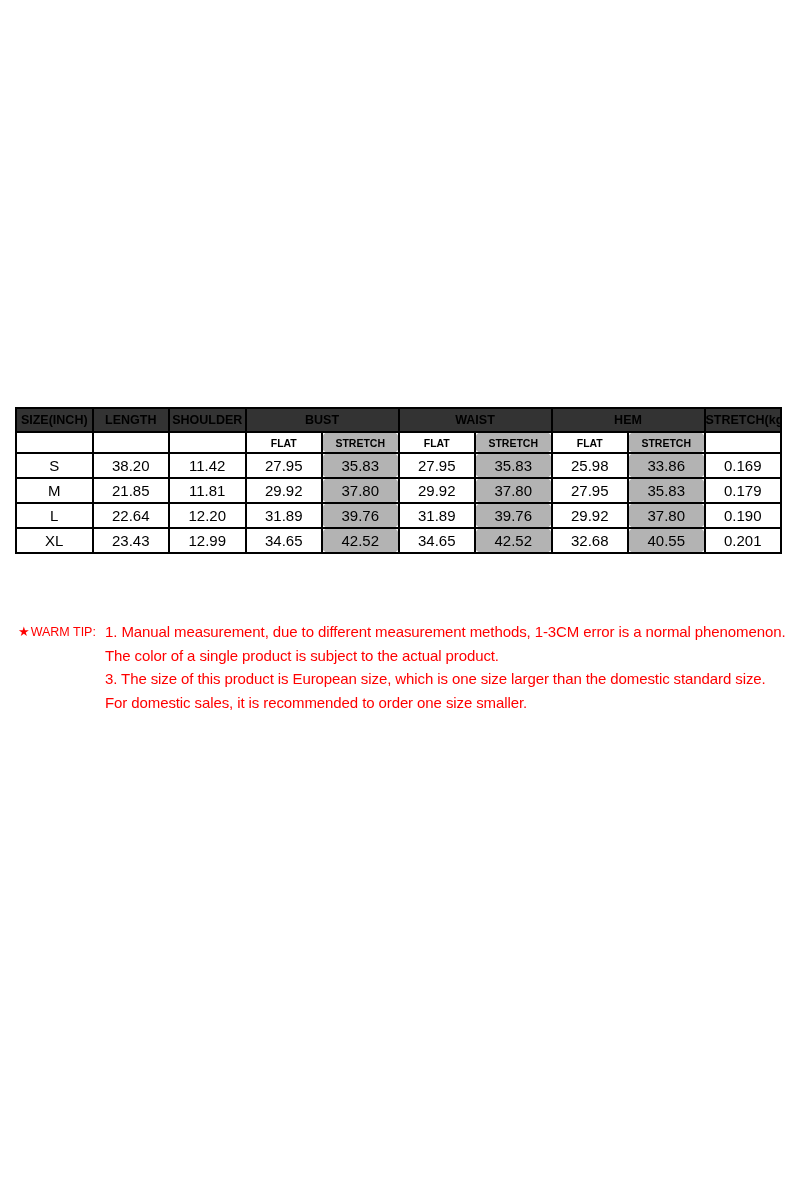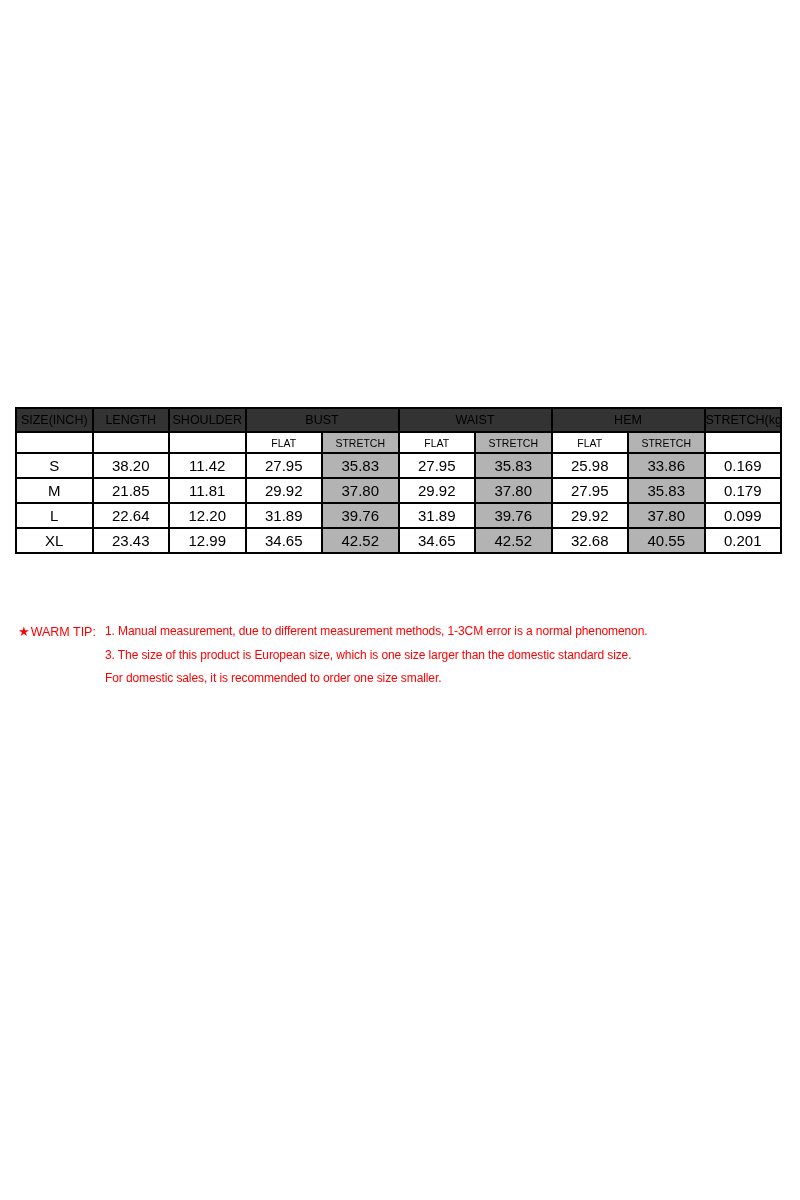--- a/index.html
+++ b/index.html
@@ -25,52 +25,52 @@
   table.size-chart th,
   table.size-chart td{
     border:2px solid var(--border-c);
     text-align:center;vertical-align:middle;
     padding:0;overflow:hidden;white-space:nowrap;
     color:#000;
   }
   th.h1{
     background:var(--header-bg);
     color:var(--header-text);
-    font-size:12.5px;font-weight:normal;
+    font-size:12.5px;font-weight:bold;
     height:22px;
     border-left:2px solid var(--sep-c);
     border-right:2px solid var(--sep-c);
     border-top:2px solid var(--border-c);
     border-bottom:2px solid var(--border-c);
   }
   tr.grp th.h1:first-child{border-left-color:var(--border-c);}
   tr.grp th.h1:last-child{border-right-color:var(--border-c);}
   th.h2{
-    background:#ffffff;font-size:10.5px;font-weight:normal;height:19px;letter-spacing:0;
+    background:#ffffff;font-size:10.5px;font-weight:bold;height:19px;letter-spacing:0;
   }
   tbody td{
     background:#ffffff;font-size:15px;height:23px;
   }
   td.size-cell{font-size:15px;}
-  .gray{background:var(--stretch-bg) !important;}
+  .gray{background:var(--stretch-bg) !important;border-radius:7px;}
 
   
   .warm-tip{
     position:absolute;left:18px;top:620px;width:778px;color:var(--red);
   }
   .tip-label{
     position:absolute;left:0;top:0;height:23.5px;line-height:23.5px;
     font-size:12.5px;white-space:nowrap;
   }
   .tip-label .star{font-size:13px;margin-right:1px;}
   .tip-lines{
     position:absolute;left:87px;top:0;width:691px;
   }
   .tip-line{
-    font-size:12px;line-height:23.5px;letter-spacing:-0.1px;white-space:nowrap;
+    font-size:15px;line-height:23.5px;letter-spacing:-0.1px;white-space:nowrap;
   }
 </style>
 </head>
 <body>
 
 <div class="sheet">
 
   <table class="size-chart">
     <thead>
       <tr class="grp">
@@ -123,21 +123,21 @@
         <tr>
           <td class="size-cell">L</td>
           <td class="value-cell">22.64</td>
           <td class="value-cell">12.20</td>
           <td class="value-cell">31.89</td>
           <td class="value-cell gray">39.76</td>
           <td class="value-cell">31.89</td>
           <td class="value-cell gray">39.76</td>
           <td class="value-cell">29.92</td>
           <td class="value-cell gray">37.80</td>
-          <td class="value-cell">0.099</td>
+          <td class="value-cell">0.190</td>
         </tr>
         <tr>
           <td class="size-cell">XL</td>
           <td class="value-cell">23.43</td>
           <td class="value-cell">12.99</td>
           <td class="value-cell">34.65</td>
           <td class="value-cell gray">42.52</td>
           <td class="value-cell">34.65</td>
           <td class="value-cell gray">42.52</td>
           <td class="value-cell">32.68</td>
@@ -146,18 +146,19 @@
         </tr>
       </tbody>
   </table>
 
   <div class="warm-tip">
     <div class="tip-label">
       <span class="star">★</span><span>WARM TIP:</span>
     </div>
     <div class="tip-lines">
         <div class="tip-line">1. Manual measurement, due to different measurement methods, 1-3CM error is a normal phenomenon.</div>
+        <div class="tip-line">The color of a single product is subject to the actual product.</div>
         <div class="tip-line">3. The size of this product is European size, which is one size larger than the domestic standard size.</div>
         <div class="tip-line">For domestic sales, it is recommended to order one size smaller.</div>
       </div>
   </div>
 
 </div>
 
 </body></html>

